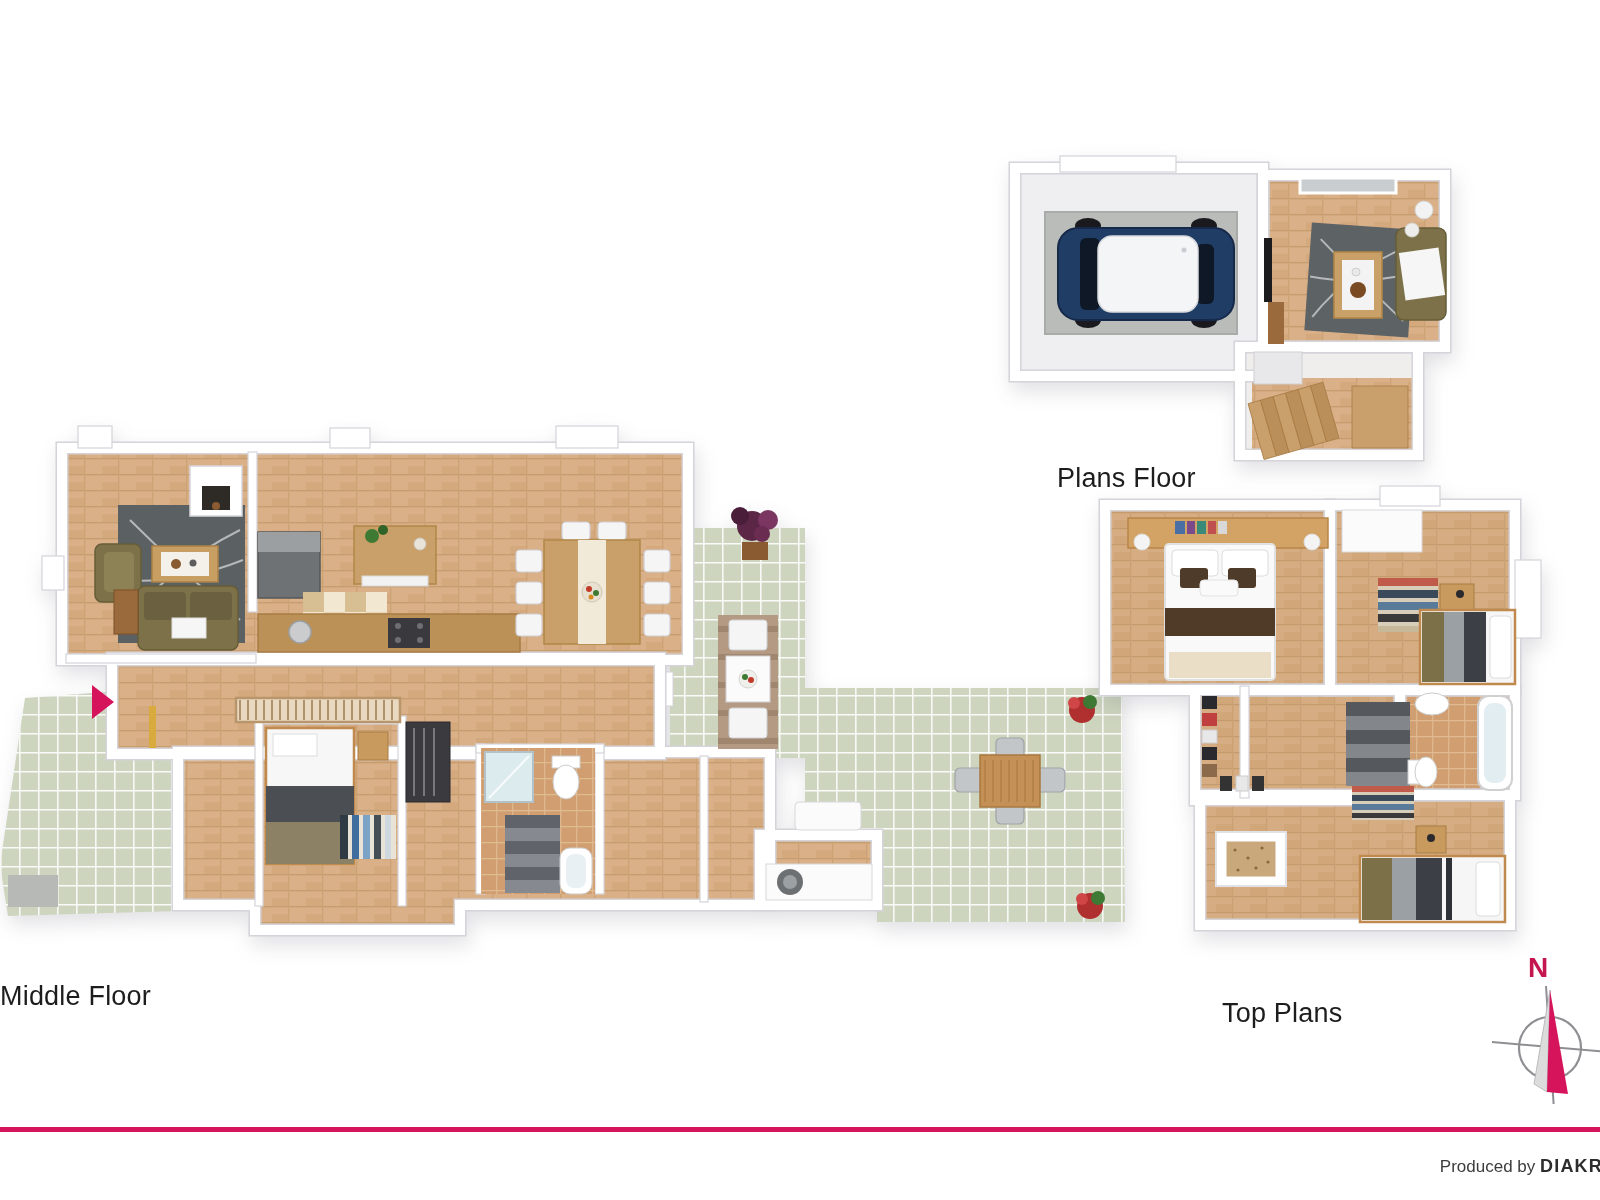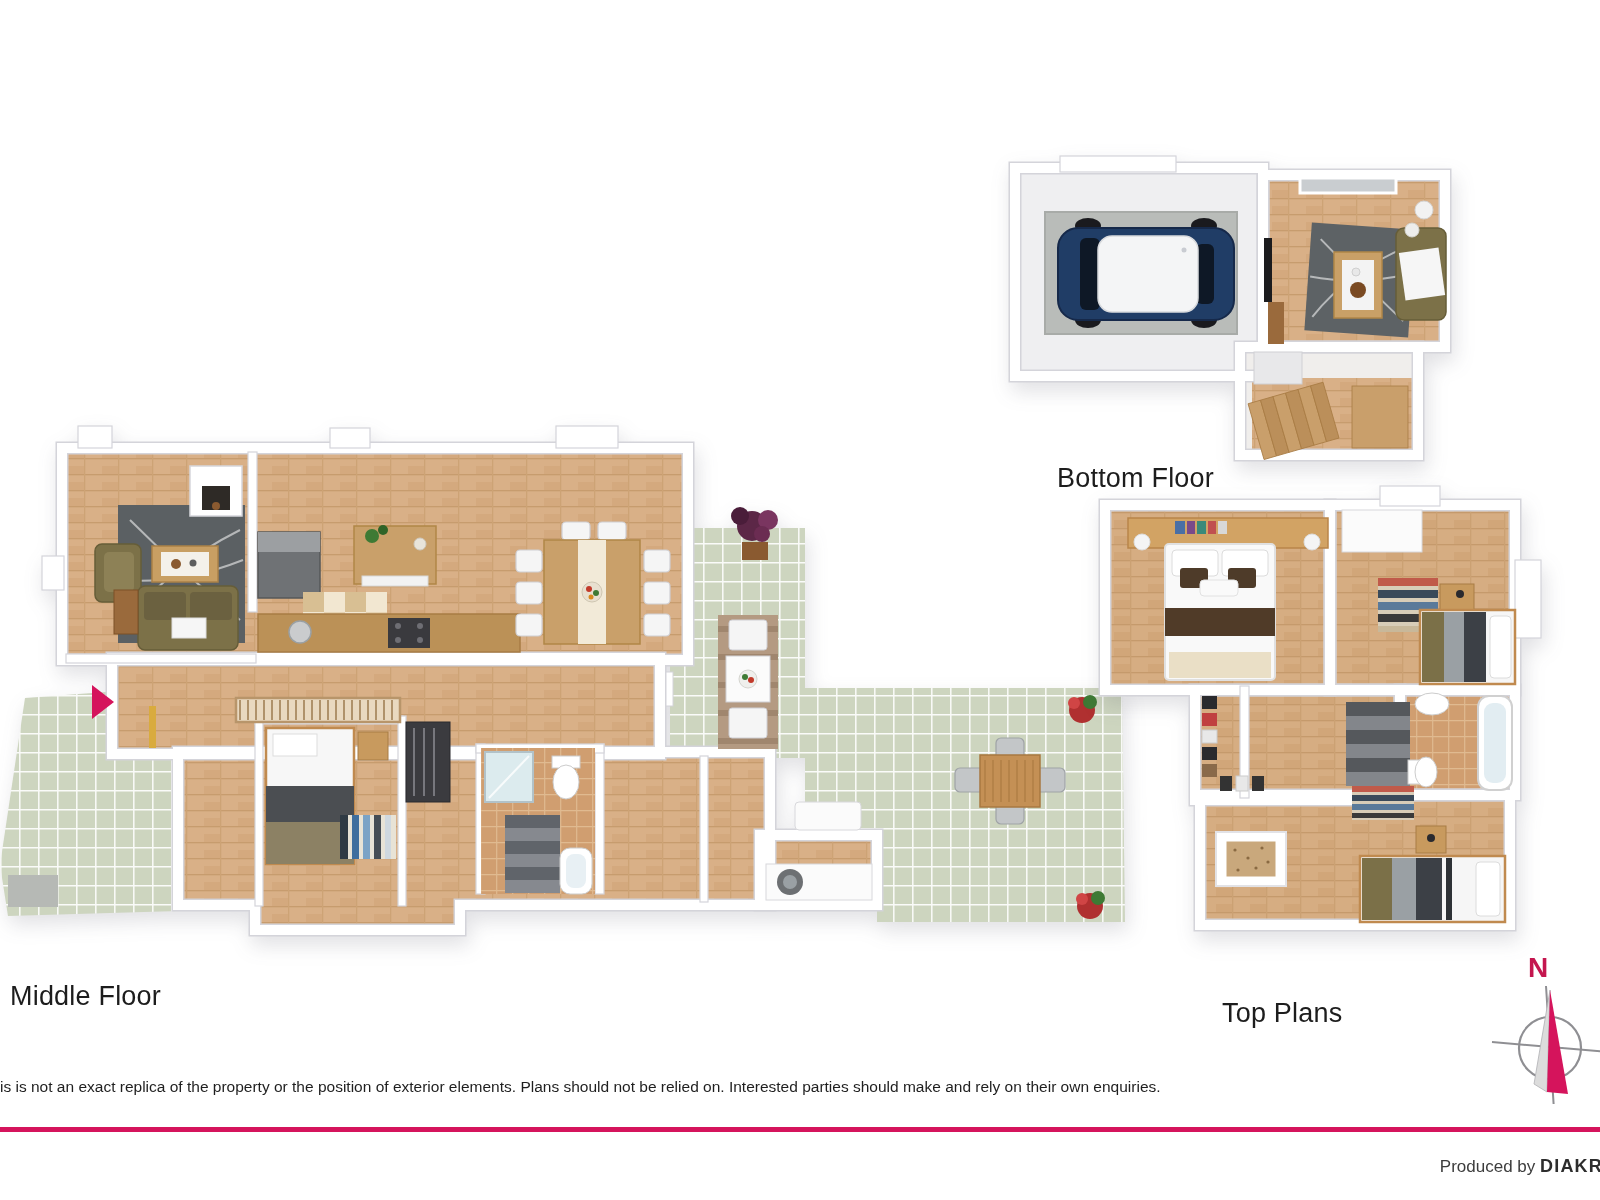--- a/index.html
+++ b/index.html
@@ -477,35 +477,34 @@
       <rect x="280" y="376" width="145" height="66" fill="#f6f6f6" stroke="#c08a4f" stroke-width="2.5"></rect>
       <rect x="282" y="378" width="30" height="62" fill="#7b7048"></rect>
       <rect x="312" y="378" width="24" height="62" fill="#9aa0a4"></rect>
       <rect x="336" y="378" width="26" height="62" fill="#3c4046"></rect>
       <rect x="366" y="378" width="6" height="62" fill="#2e3236"></rect>
       <rect x="396" y="382" width="24" height="54" rx="4" fill="#ffffff" stroke="#dcdcdc"></rect>
     </g>
   </g>
 </svg>
 
-<div class="floor-label" style="left:10px;top:981px">Middle Floor</div>
-<div class="floor-label" style="left:1057px;top:463px">Bottom Floor</div>
+<div class="floor-label" style="left:0;top:981px">Middle Floor</div>
+<div class="floor-label" style="left:1057px;top:463px">Plans Floor</div>
 <div class="floor-label" style="left:1222px;top:998px">Top Plans</div>
 
 <div class="compass">
   <div class="n">N</div>
   <svg width="116" height="124" viewBox="0 0 116 124">
     <circle cx="64" cy="68" r="31" fill="none" stroke="#8f8f93" stroke-width="2.2"></circle>
     <path d="M6 62 L122 72 M60 6 L68 130" stroke="#8f8f93" stroke-width="2"></path>
     <polygon points="64,10 61,112 48,104" fill="#dcdcdc" stroke="#b0b0b4" stroke-width=".8"></polygon>
     <polygon points="64,10 82,114 61,112" fill="#d5145c"></polygon>
   </svg>
 </div>
 
 <div class="disclaimer">
-  <div>is is not an exact replica of the property or the position of exterior elements. Plans should not be relied on. Interested parties should make and rely on their own enquiries.</div>
 </div>
 
 <div class="pink-rule"></div>
 
 <div class="footer">
   <span>Produced by </span><b>DIAKR</b>
 </div>
 
 </body></html>

